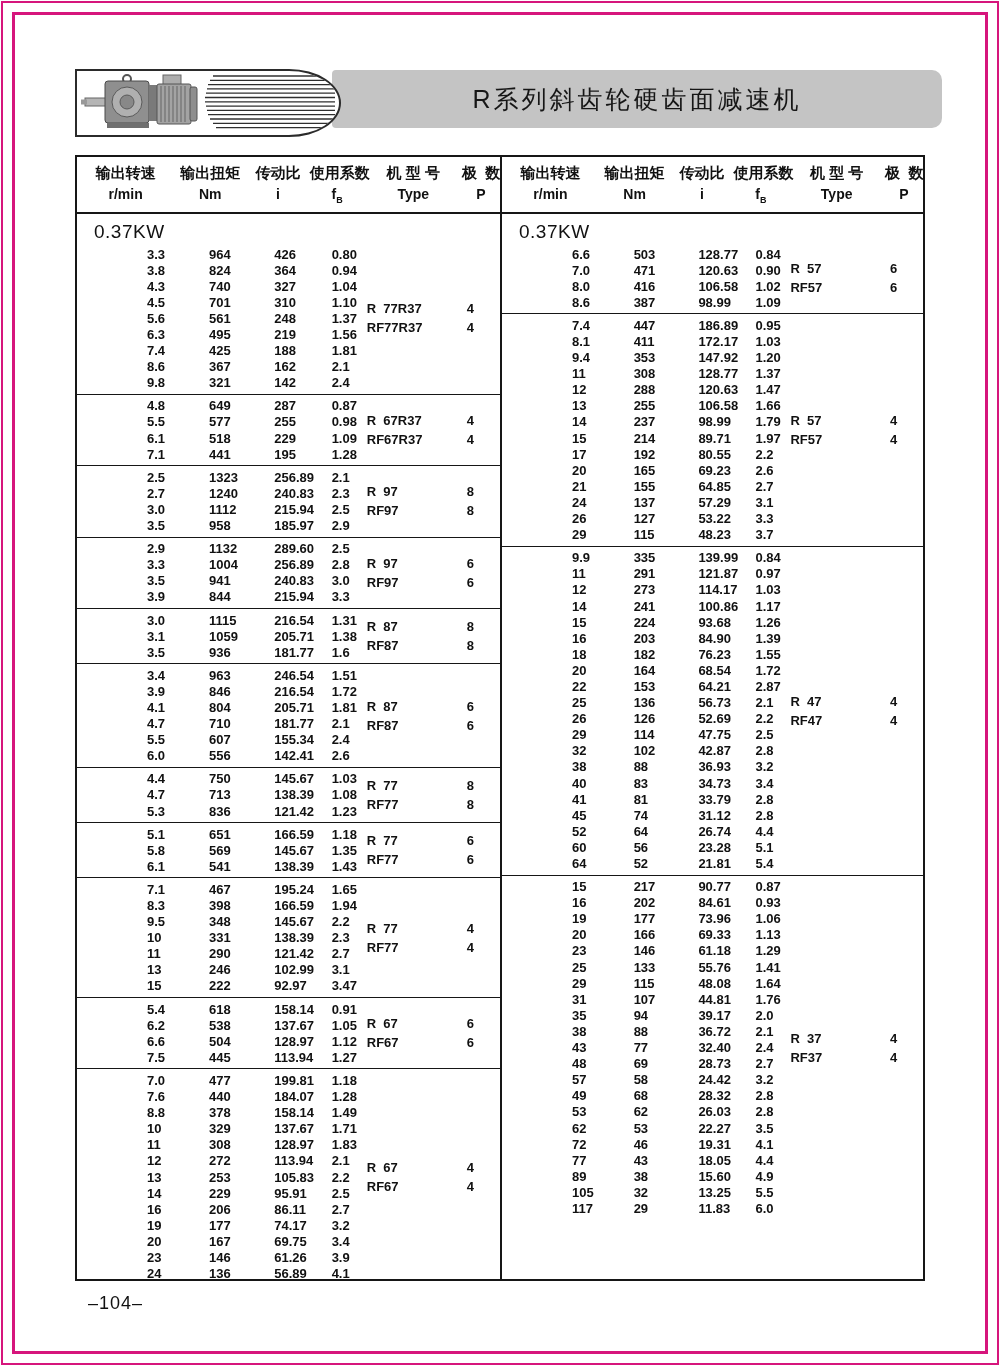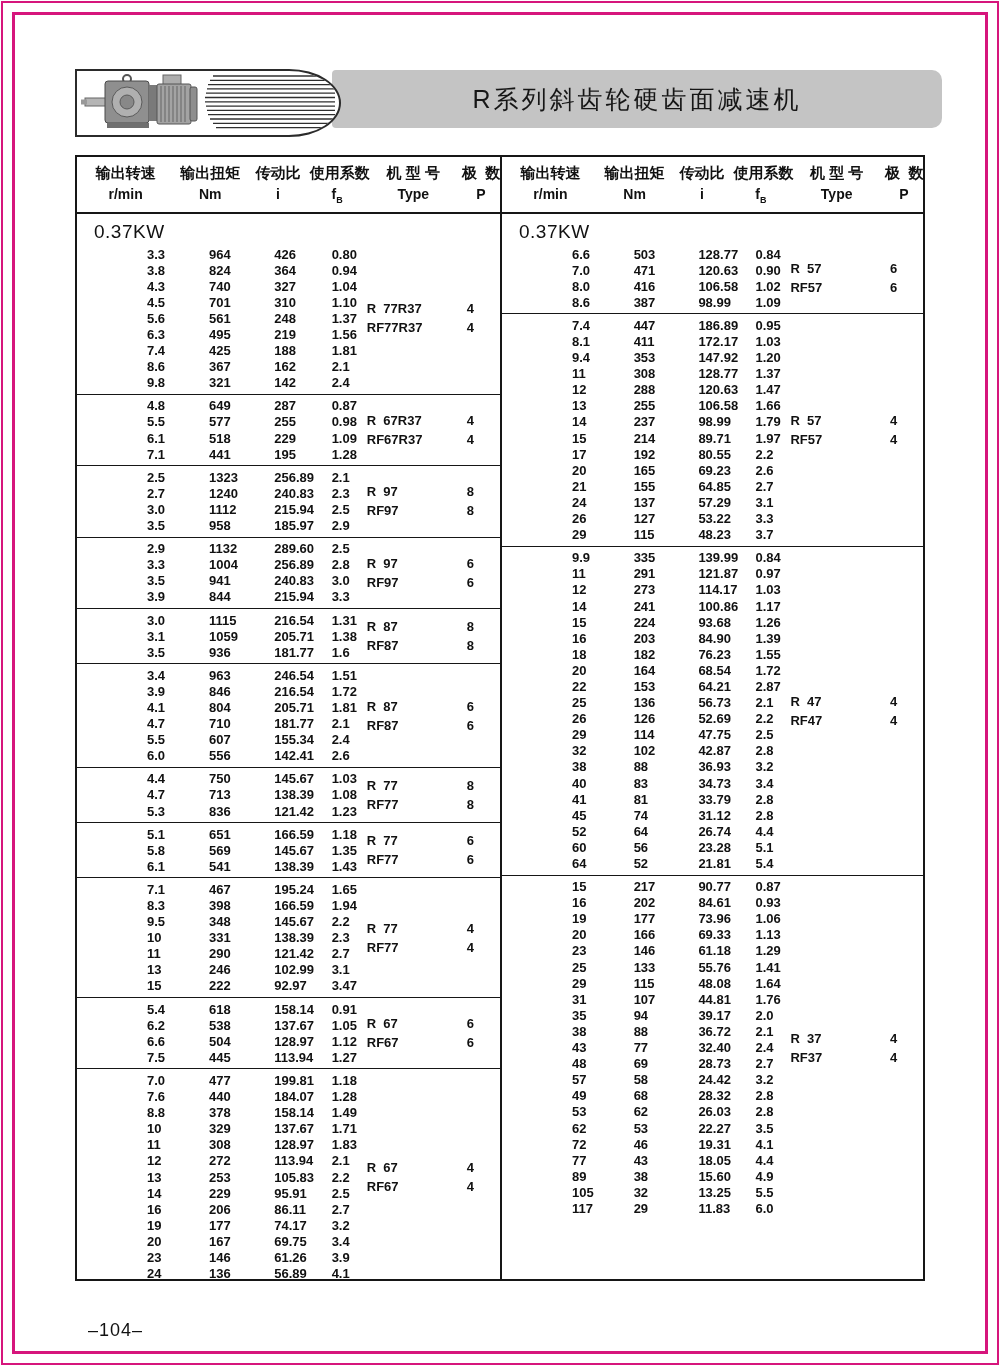--- a/index.html
+++ b/index.html
@@ -36,21 +36,21 @@
   .power-heading{font-size:19px;font-weight:normal;padding:4px 0 3px 17px;letter-spacing:0.5px;}
   .rows{position:relative;padding-left:40px;}
   .row{display:grid;grid-template-columns:23% 17% 15% 13% 23% 9%;height:16.1px;align-items:center;}
   .row span{font-size:13px;font-weight:bold;padding-left:4px;white-space:nowrap;}
   .row span:first-child{padding-left:30px;}
   .sec-type{position:absolute;left:68.5%;top:50%;transform:translateY(-50%);
             font-size:13px;font-weight:bold;line-height:19px;white-space:pre;}
   .sec-poles{position:absolute;left:87%;width:12%;top:50%;transform:translateY(-50%);
              font-size:13px;font-weight:bold;line-height:19px;text-align:center;}
 
-  .page-number{position:absolute;left:88px;top:1320px;font-size:18px;color:#111;letter-spacing:1px;}
+  .page-number{position:absolute;left:88px;top:1293px;font-size:18px;color:#111;letter-spacing:1px;}
 </style>
 </head>
 <body>
 
 <div class="page">
   <div class="frame-outer"></div>
   <div class="frame-inner"></div>
 
   <div class="banner">
     <div class="banner-title">R系列斜齿轮硬齿面减速机</div>

